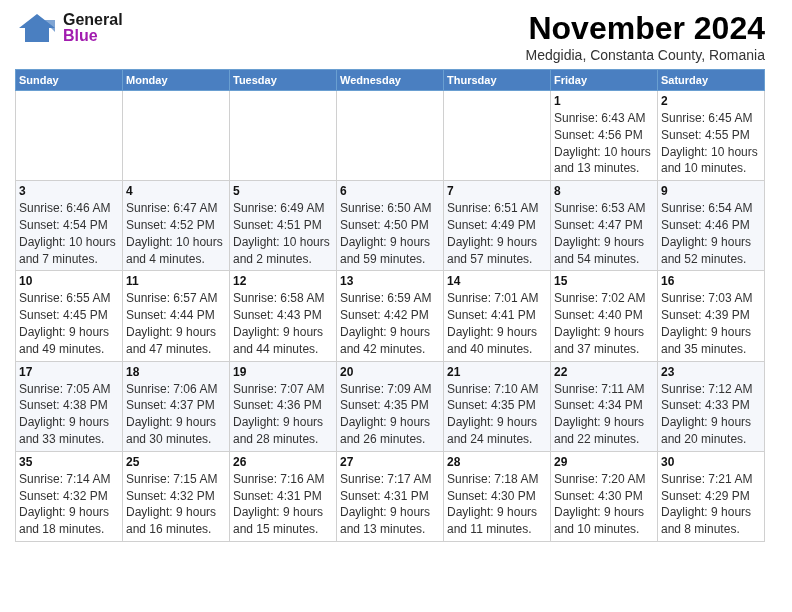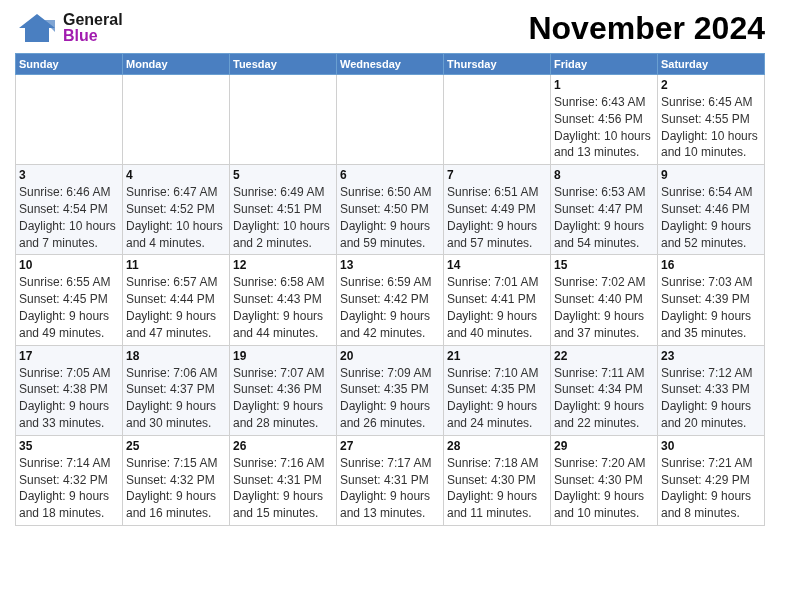--- a/index.html
+++ b/index.html
@@ -108,20 +108,21 @@
         <polygon points="22,4 40,18 34,18 34,32 10,32 10,18 4,18" fill="#4a7fc1"></polygon>
         <polygon points="28,10 40,10 40,22" fill="#4a7fc1" opacity="0.7"></polygon>
       </svg>
       <div class="logo-label">
         <span class="logo-general">General</span>
         <span class="logo-blue-text">Blue</span>
       </div>
     </div>
     <div class="title-block">
       <div class="month-title">November 2024</div>
+      <div class="subtitle">Medgidia, Constanta County, Romania</div>
     </div>
   </div>
 
   <table>
     <thead>
       <tr>
         <th>Sunday</th>
         <th>Monday</th>
         <th>Tuesday</th>
         <th>Wednesday</th>

